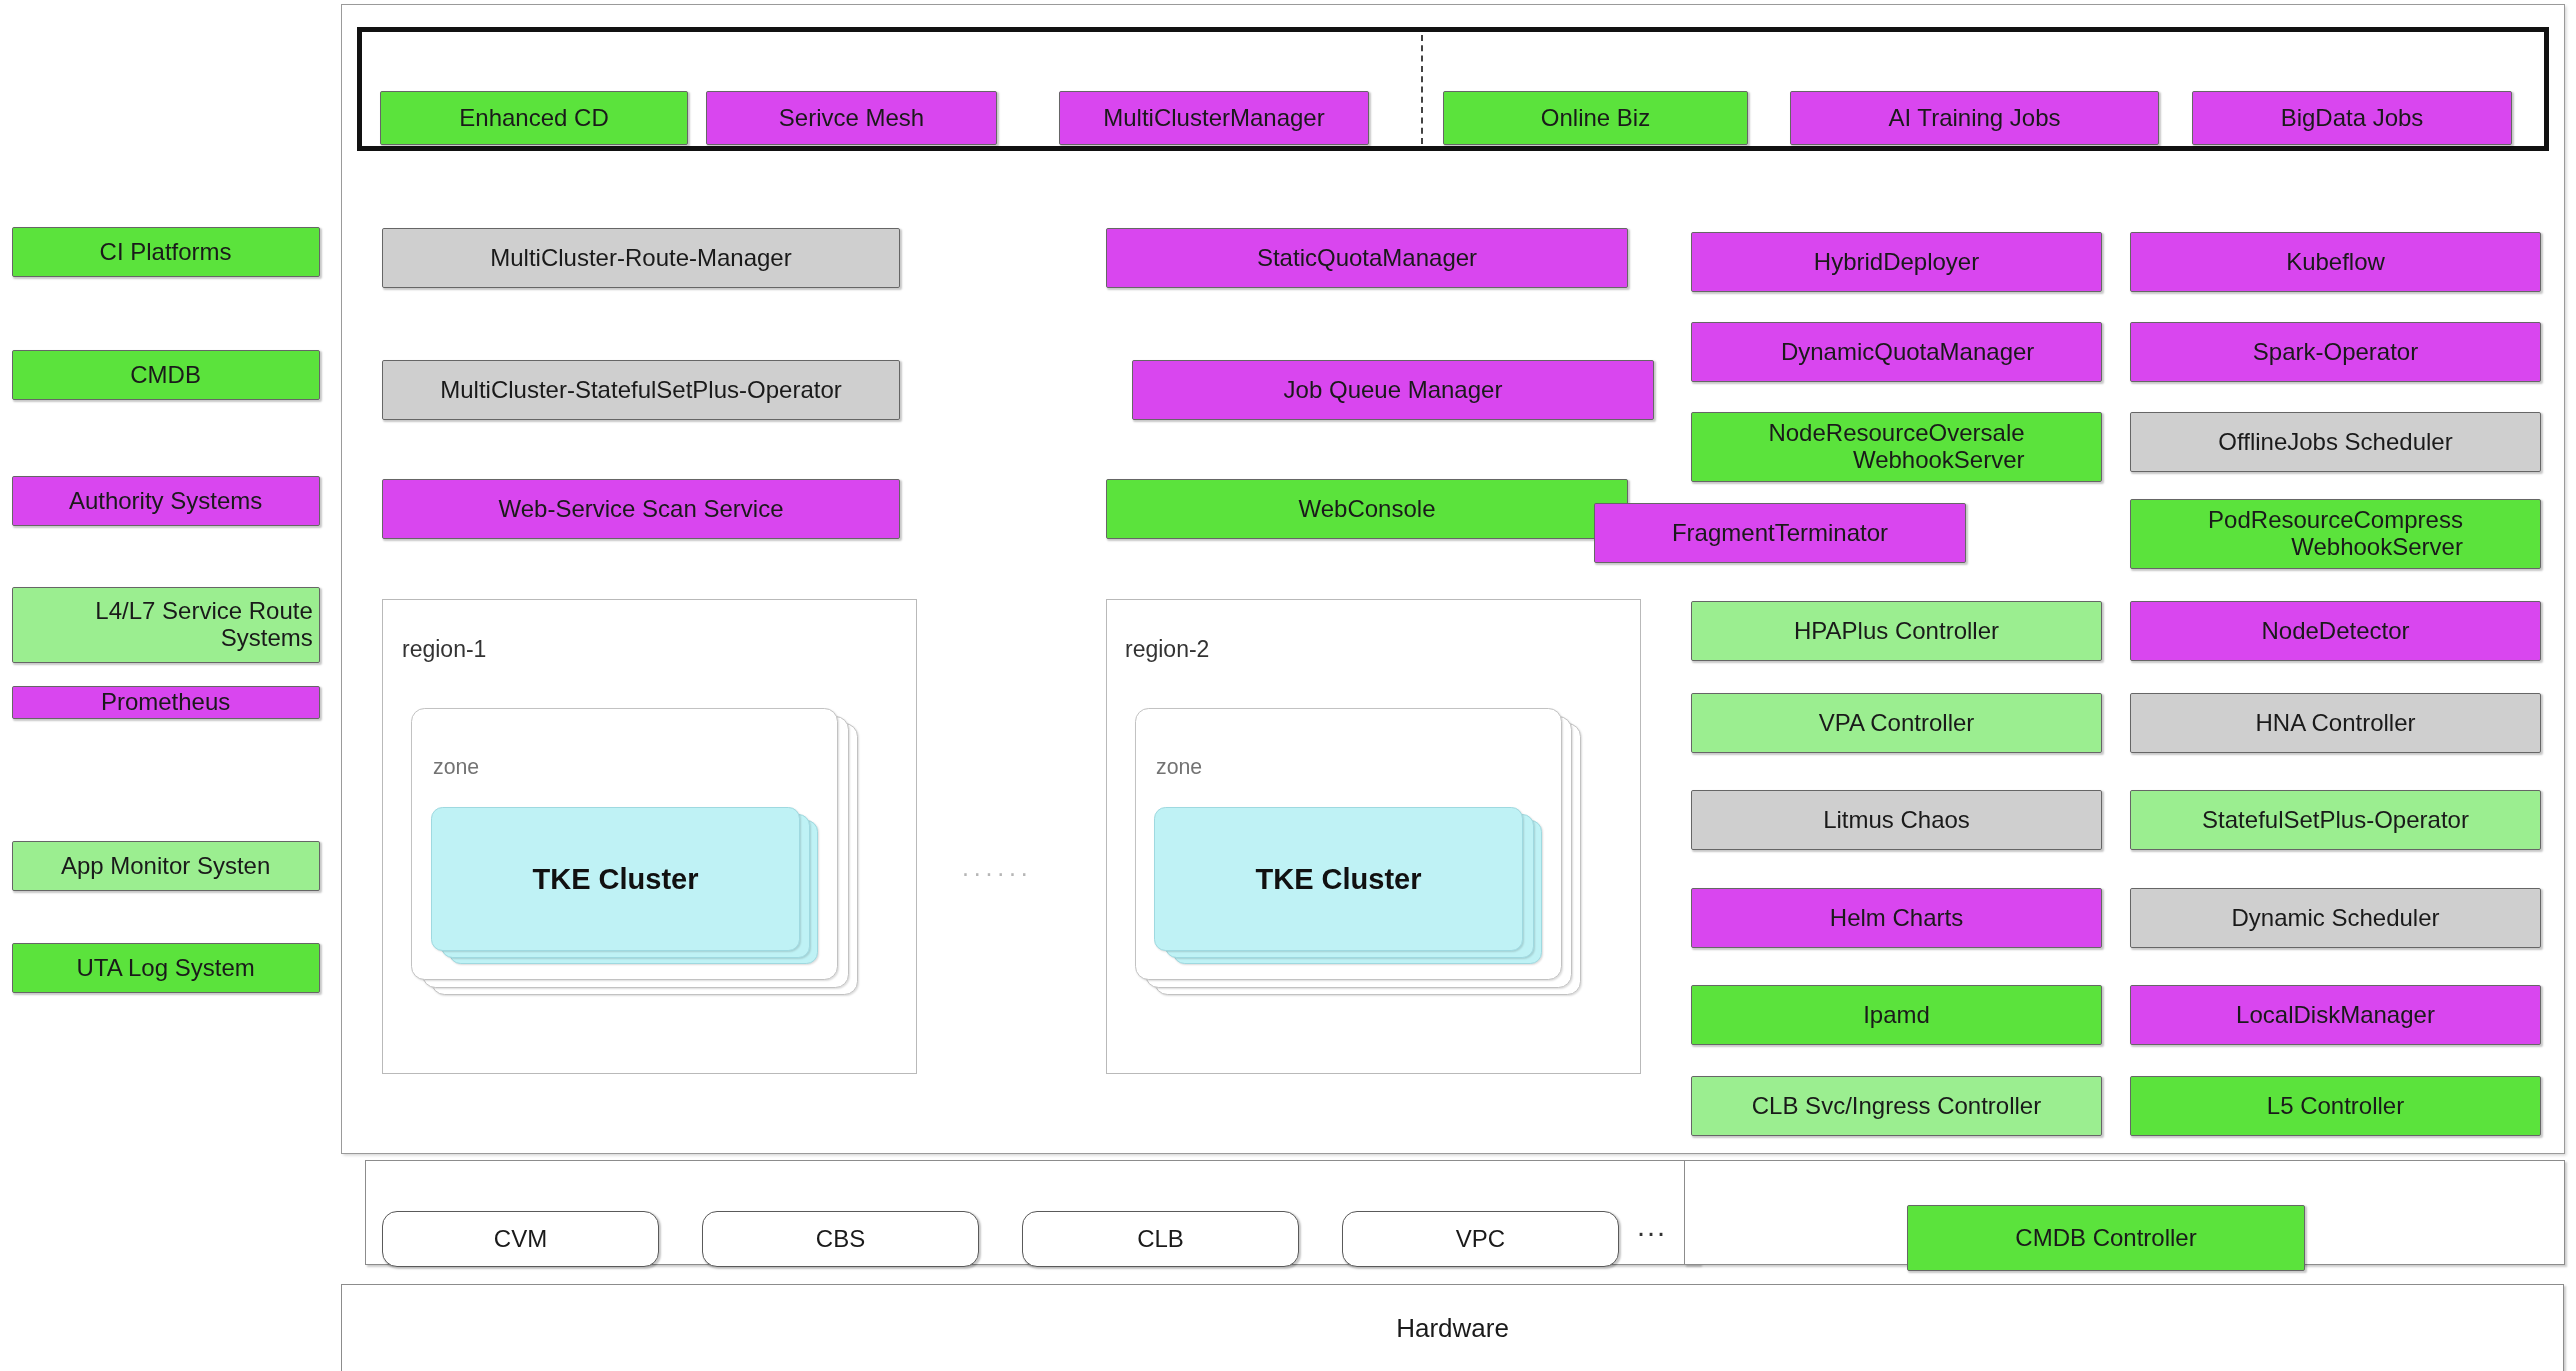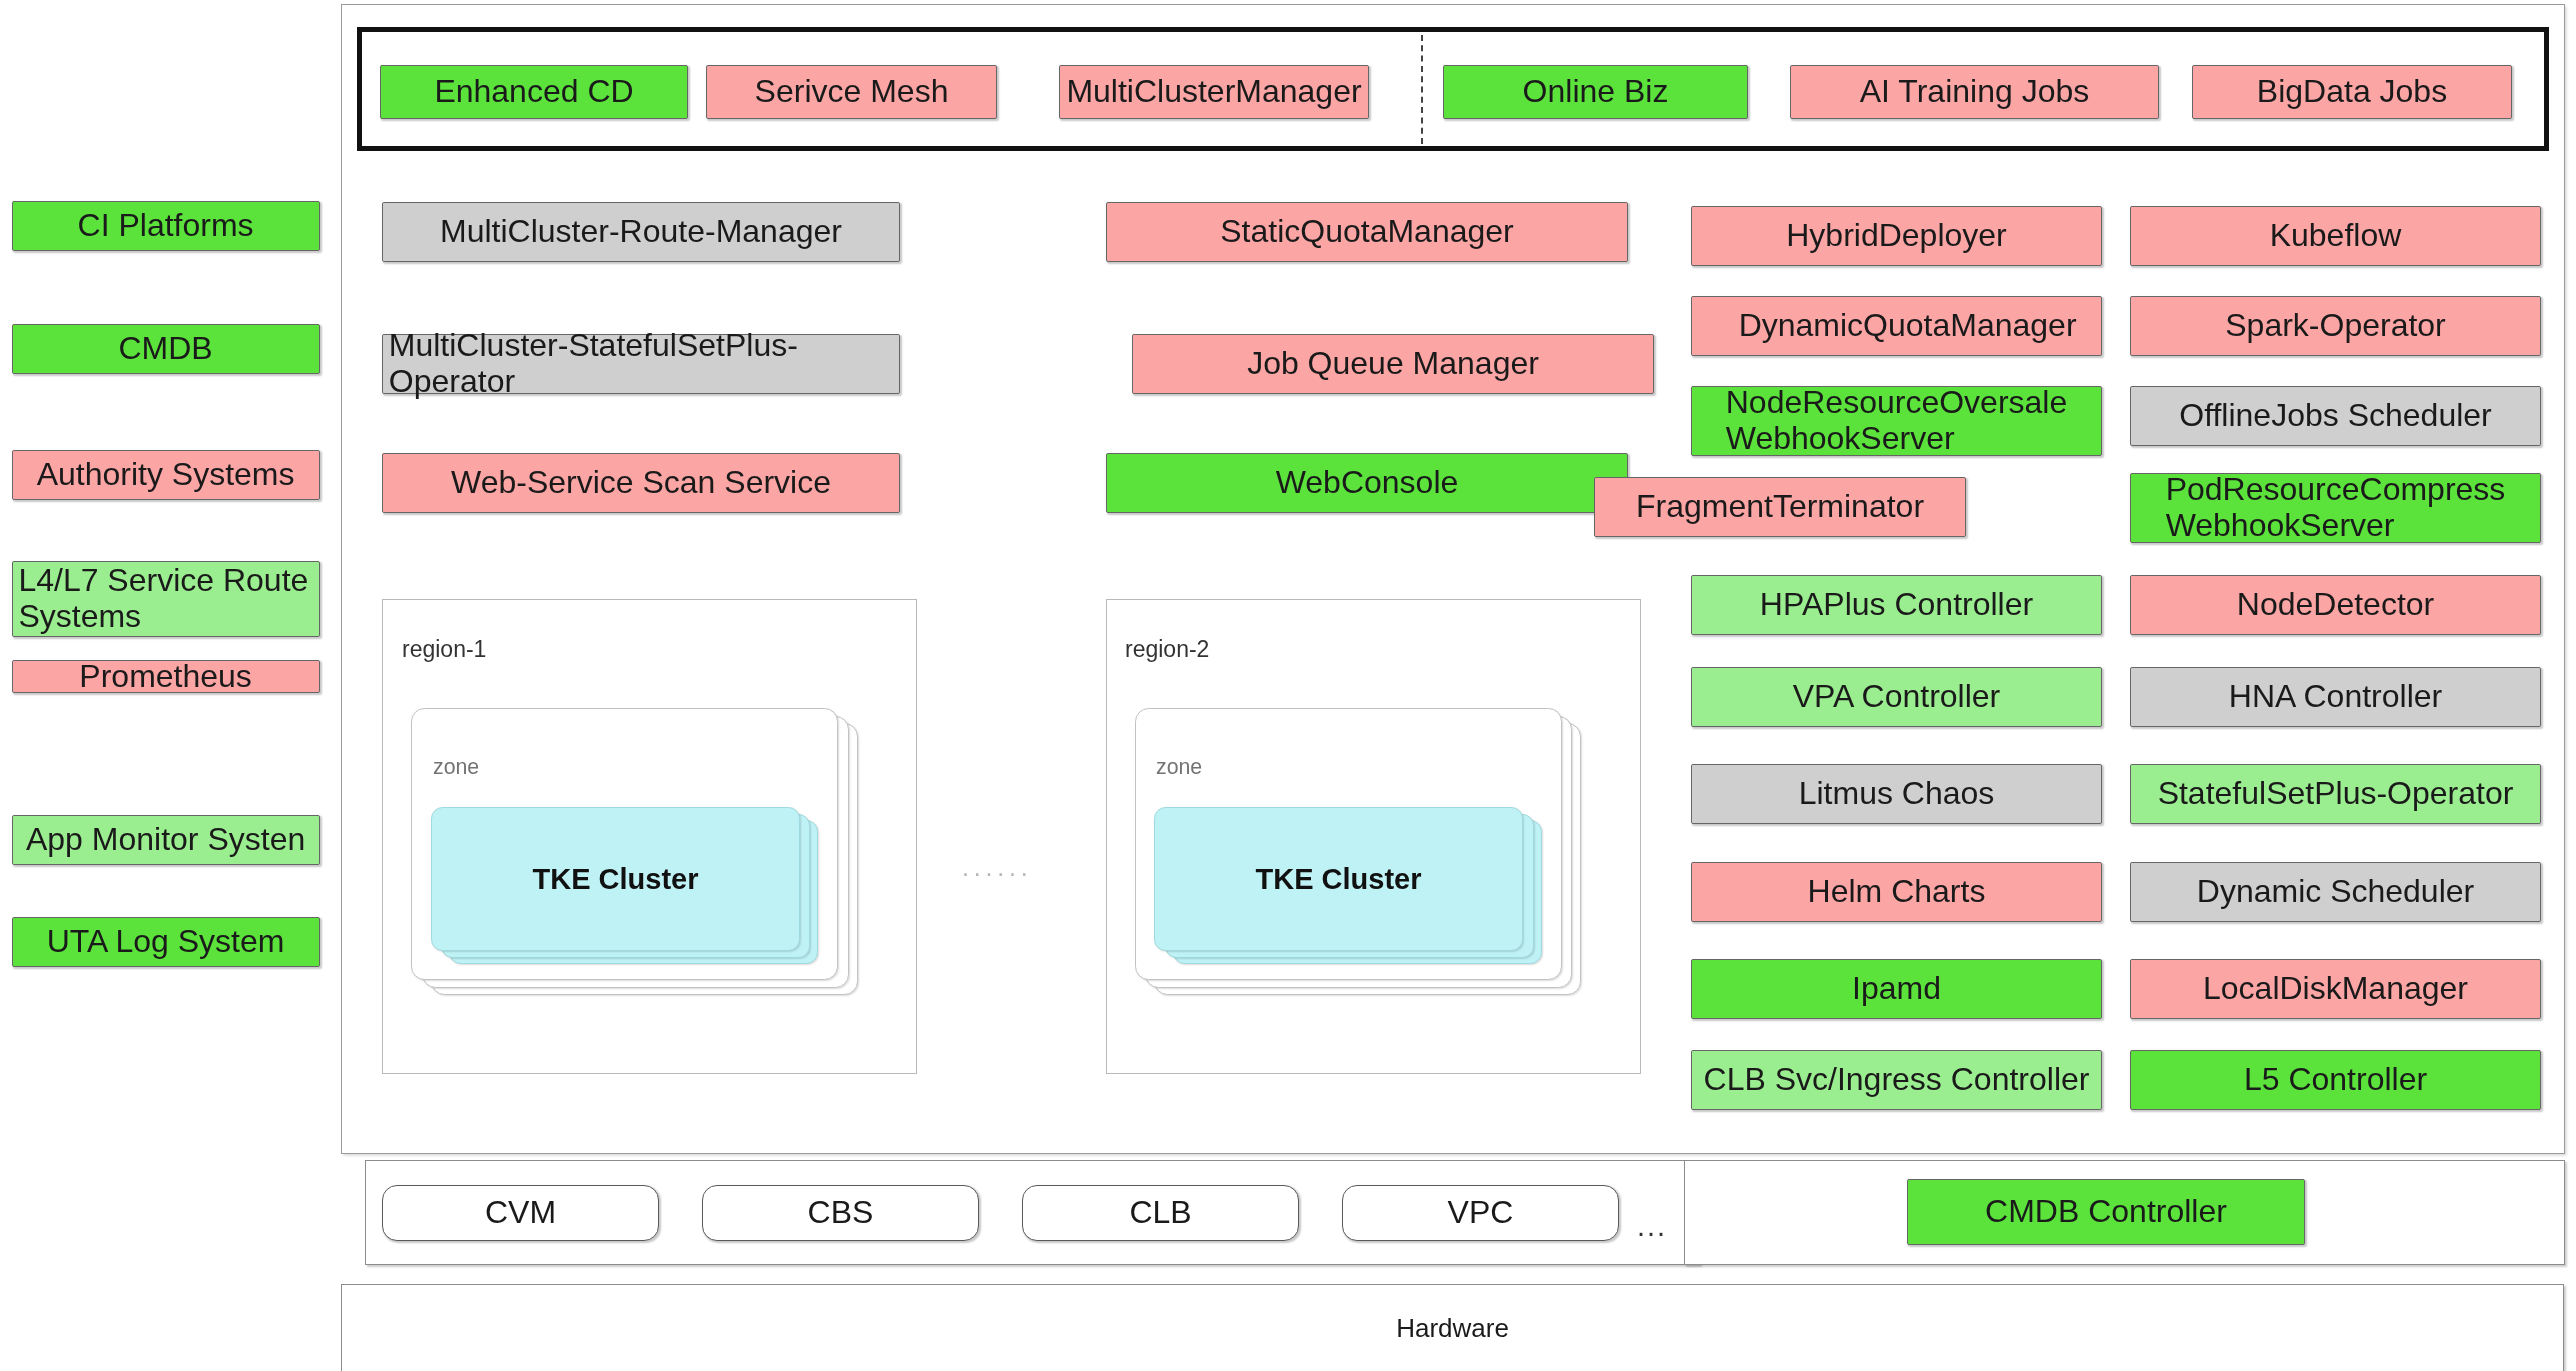--- a/index.html
+++ b/index.html
@@ -4,29 +4,30 @@
 <style>
   html,body{margin:0;padding:0;background:#ffffff;}
   body{width:2576px;height:1371px;position:relative;overflow:hidden;
        font-family:"Liberation Sans","DejaVu Sans",sans-serif;color:#1a1a1a;}
 
   .abs{position:absolute;box-sizing:border-box;}
 
   
   .node{
     position:absolute;box-sizing:border-box;
-    display:flex;align-items:center;justify-content:center;text-align:left;
+    display:flex;align-items:center;justify-content:center;text-align:right;
     border:1.9px solid #666666;border-radius:1.9px;
     box-shadow:1.9px 1.9px 1.9px rgba(0,0,0,.22);
-    font-size:32px;line-height:1.12;padding:1.9px 5.8px;
+    font-size:24px;line-height:1.12;padding:1.9px 5.8px;
     white-space:pre-line;
+    margin-top:26px;
   }
   .c-green{background:#5BE33C;}
   .c-lgreen{background:#9BEE90;}
-  .c-red{background:#fca5a5;}
+  .c-red{background:#d946ef;}
   .c-gray{background:#CFCFCF;}
   .c-white{background:#ffffff;border-color:#5a5a5a;border-radius:15px;}
 
   
   #platform-container{
     left:341px;top:3.9px;width:2224px;height:1150px;
     border:1.9px solid #9a9a9a;background:#ffffff;
     box-shadow:1.9px 1.9px 2.9px rgba(0,0,0,.18);
   }
   #workload-banner{

